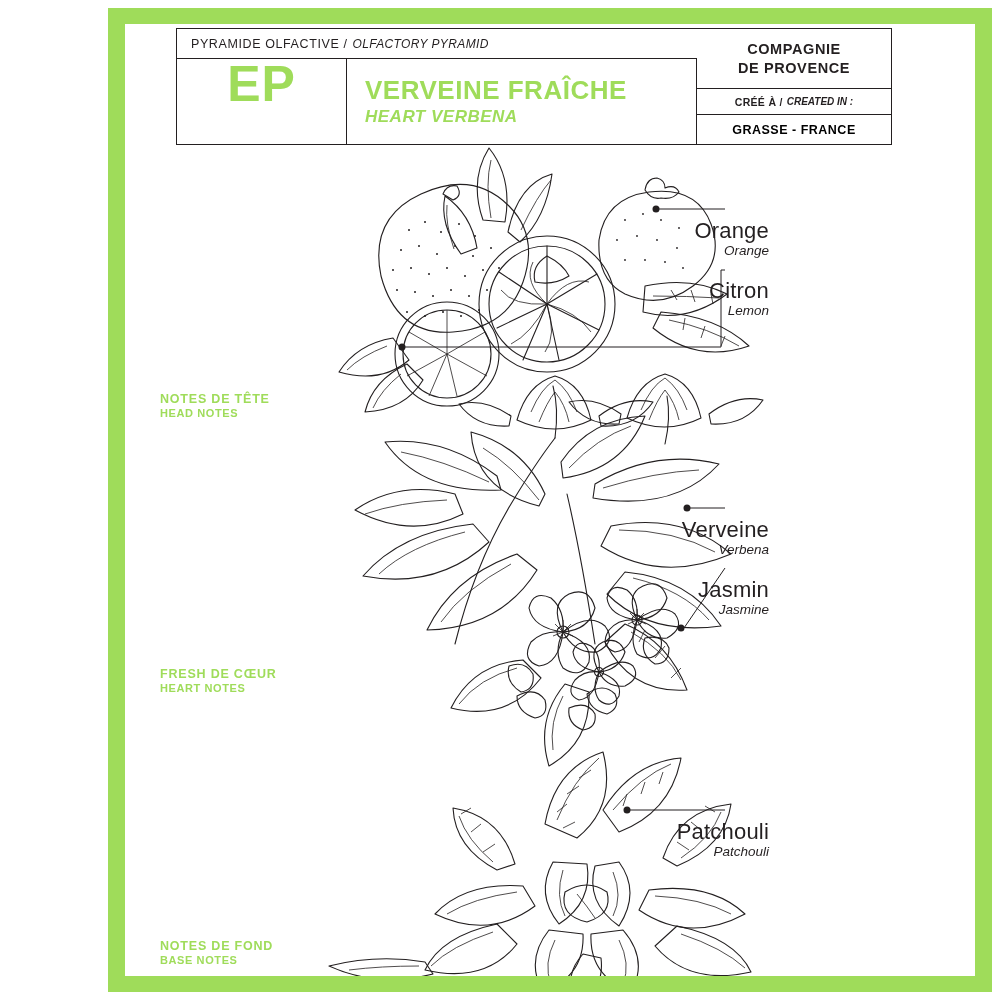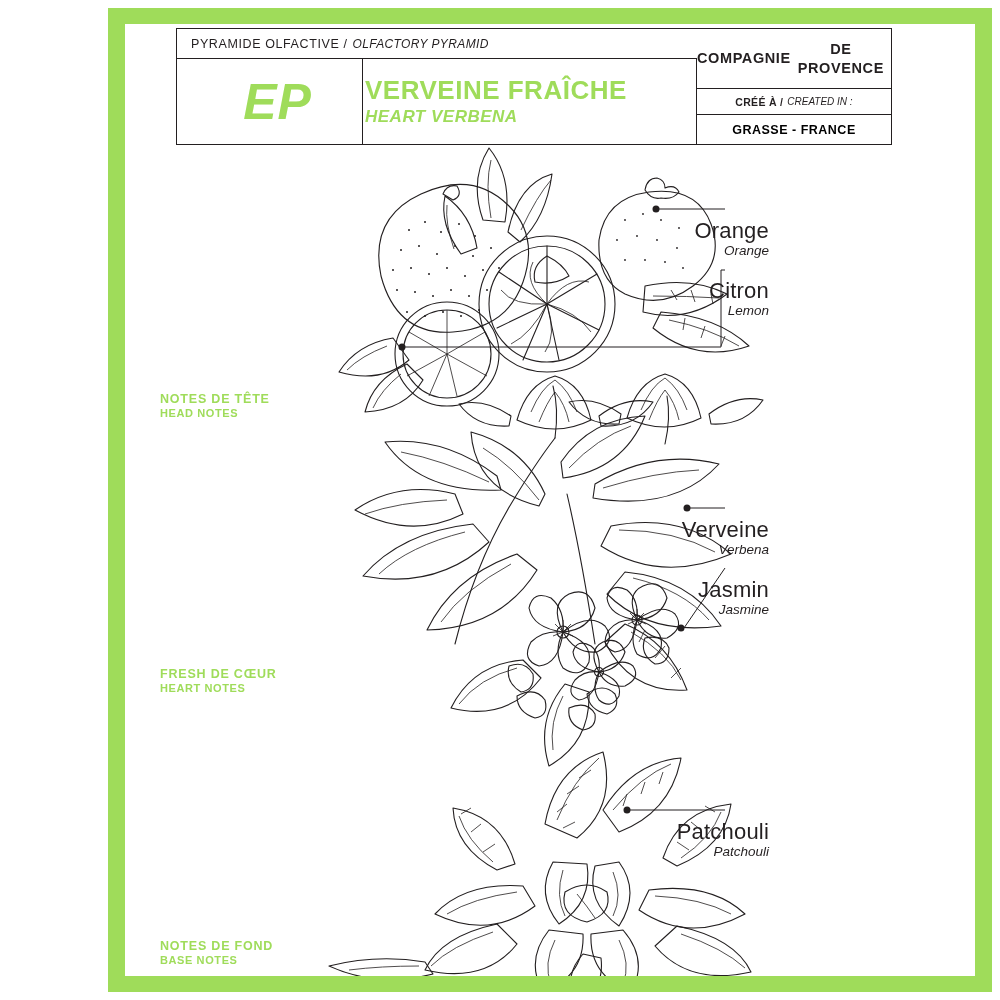--- a/index.html
+++ b/index.html
@@ -43,25 +43,25 @@
     display:flex;align-items:center;
     padding-left:14px;
   }
   .hdr-top .fr{
     font-size:12.5px;font-weight:normal;letter-spacing:.6px;color:#231f20;
   }
   .hdr-top .en{
     font-size:12px;font-style:italic;color:#231f20;letter-spacing:.4px;margin-left:5px;
   }
   .ep-box{
-    position:absolute;left:16px;top:30px;
+    position:absolute;left:0;top:30px;
     width:170px;height:85px;
     border-right:1.5px solid #231f20;
     box-sizing:border-box;
-    display:flex;align-items:center;justify-content:center;font-style:italic;
+    display:flex;align-items:flex-start;justify-content:center;
   }
   .ep-box span{
     color:#9fdc5a;font-size:50px;font-weight:bold;letter-spacing:1px;
     line-height:1;
   }
   .name-box{
     position:absolute;left:170px;top:30px;
     width:350px;height:85px;
     border-right:1.5px solid #231f20;
     box-sizing:border-box;
@@ -72,34 +72,34 @@
     color:#9fdc5a;font-size:26px;font-weight:bold;letter-spacing:.5px;line-height:1.1;
   }
   .name-en{
     color:#9fdc5a;font-size:17px;font-style:italic;font-weight:bold;letter-spacing:.5px;margin-top:3px;
   }
   .brand-box{
     position:absolute;left:520px;top:0;
     width:194px;height:60px;
     border-bottom:1.5px solid #231f20;
     box-sizing:border-box;
-    display:flex;flex-direction:row;align-items:center;justify-content:center;text-align:center;
+    display:flex;flex-direction:column;align-items:center;justify-content:center;
   }
   .brand-box div{
     font-size:14.5px;font-weight:bold;letter-spacing:.6px;color:#231f20;line-height:1.25;
   }
   .created-box{
     position:absolute;left:520px;top:60px;
     width:194px;height:26px;
     border-bottom:1.5px solid #231f20;
     box-sizing:border-box;
     display:flex;align-items:center;justify-content:center;
   }
   .created-box .fr{font-size:10.5px;font-weight:bold;color:#231f20;letter-spacing:.3px;text-align:right;}
-  .created-box .en{font-size:10px;font-style:italic;font-weight:normal;color:#231f20;margin-left:4px;}
+  .created-box .en{font-size:10px;font-style:italic;font-weight:bold;color:#231f20;margin-left:4px;}
   .city-box{
     position:absolute;left:520px;top:86px;
     width:194px;height:29px;
     box-sizing:border-box;
     display:flex;align-items:center;justify-content:center;
   }
   .city-box span{font-size:12.5px;font-weight:bold;color:#000000;letter-spacing:.5px;}
 
   
   .note-label{position:absolute;}

